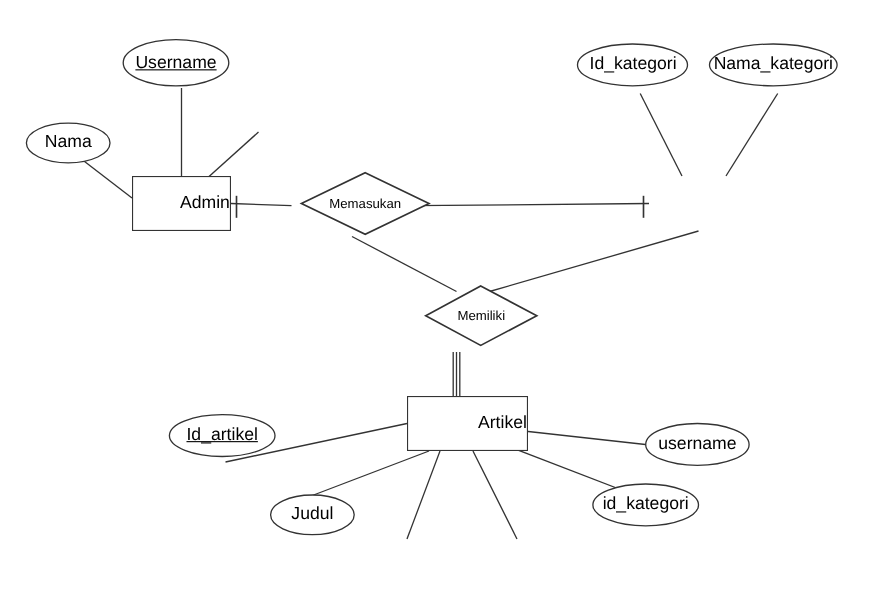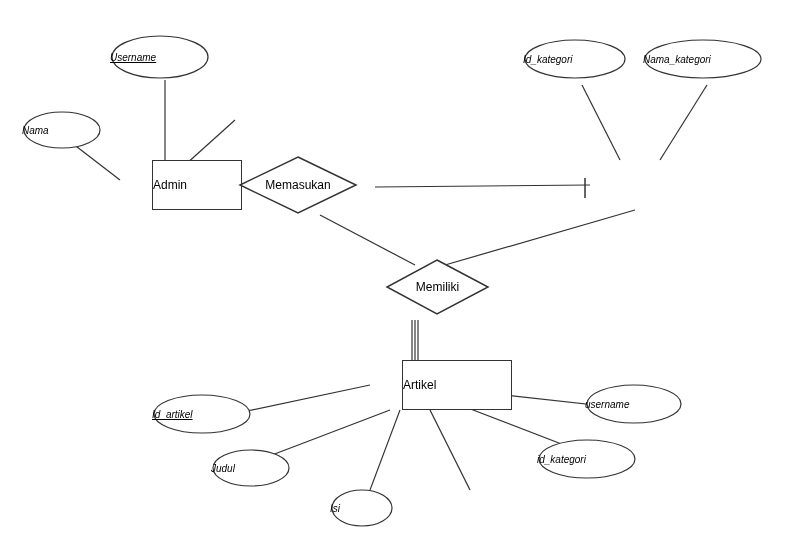--- a/index.html
+++ b/index.html
@@ -21,31 +21,29 @@
       top: 0; left: 0;
       width: 807px;
       height: 547px;
     }
     .entity {
       position: absolute;
       border: 1.5px solid #333;
       background: #fff;
       display: flex;
       align-items: center;
-      justify-content: flex-start;
-      font-size: 12px;
-      margin-left: 32px;
+      justify-content: flex-end;
+      font-size: 16px;
     }
     .ellipse-label {
       position: absolute;
       display: flex;
       align-items: center;
-      justify-content: flex-start;
-      font-size: 10px;
-      font-style: italic;
+      justify-content: center;
+      font-size: 16px;
     }
     .ellipse-label svg {
       position: absolute;
       top: 0; left: 0;
     }
     .ellipse-label span {
       position: relative;
       z-index: 1;
       text-align: center;
     }
@@ -116,21 +114,21 @@
 
   <div class="entity" style="left:120px; top:160px; width:90px; height:50px;">
     <span>Admin</span>
   </div>
 
 
   <div class="entity" style="left:370px; top:360px; width:110px; height:50px;">
     <span>Artikel</span>
   </div>
 
-  <div class="diamond-label" style="left:238px; top:155px; width:120px; height:60px;align-items:center;">
+  <div class="diamond-label" style="left:272px; top:155px; width:120px; height:60px;align-items:center;">
     <svg viewBox="0 0 120 60" xmlns="http://www.w3.org/2000/svg" style="position:absolute;top:0;left:0;width:120px;height:60px;">
       <polygon points="60,2 118,30 60,58 2,30" fill="white" stroke="#333" stroke-width="1.5"></polygon>
     </svg>
     <span>Memasukan</span>
   </div>
 
   <div class="diamond-label" style="left:385px; top:258px; width:105px; height:58px;">
     <svg viewBox="0 0 105 58" xmlns="http://www.w3.org/2000/svg" style="position:absolute;top:0;left:0;width:105px;height:58px;">
       <polygon points="52,2 103,29 52,56 2,29" fill="white" stroke="#333" stroke-width="1.5"></polygon>
     </svg>
@@ -159,40 +157,34 @@
     <span>Id_kategori</span>
   </div>
 
   <div class="ellipse-label" style="left:643px; top:38px; width:120px; height:42px;">
     <svg viewBox="0 0 120 42" xmlns="http://www.w3.org/2000/svg" style="position:absolute;top:0;left:0;width:120px;height:42px;">
       <ellipse cx="60" cy="21" rx="58" ry="19" fill="white" stroke="#333" stroke-width="1.2"></ellipse>
     </svg>
     <span>Nama_kategori</span>
   </div>
 
-  <div class="ellipse-label" style="left:152px; top:393px; width:100px; height:42px;">
+  <div class="ellipse-label" style="left:152px; top:375px; width:100px; height:42px;">
     <svg viewBox="0 0 100 42" xmlns="http://www.w3.org/2000/svg" style="position:absolute;top:0;left:0;width:100px;height:42px;">
       <ellipse cx="50" cy="21" rx="48" ry="19" fill="white" stroke="#333" stroke-width="1.2"></ellipse>
     </svg>
     <span class="underline">Id_artikel</span>
   </div>
 
-  <div class="ellipse-label" style="left:211px; top:448px; width:80px; height:40px;">
+  <div class="ellipse-label" style="left:244px; top:448px; width:80px; height:40px;">
     <svg viewBox="0 0 80 40" xmlns="http://www.w3.org/2000/svg" style="position:absolute;top:0;left:0;width:80px;height:40px;">
       <ellipse cx="40" cy="20" rx="38" ry="18" fill="white" stroke="#333" stroke-width="1.2"></ellipse>
     </svg>
     <span>Judul</span>
   </div>
 
-  <div class="ellipse-label" style="left:330px; top:488px; width:65px; height:40px;">
-    <svg viewBox="0 0 65 40" xmlns="http://www.w3.org/2000/svg" style="position:absolute;top:0;left:0;width:65px;height:40px;">
-      <ellipse cx="32" cy="20" rx="30" ry="18" fill="white" stroke="#333" stroke-width="1.2"></ellipse>
-    </svg>
-    <span>Isi</span>
-  </div>
 
 
   <div class="ellipse-label" style="left:585px; top:383px; width:98px; height:42px;">
     <svg viewBox="0 0 98 42" xmlns="http://www.w3.org/2000/svg" style="position:absolute;top:0;left:0;width:98px;height:42px;">
       <ellipse cx="49" cy="21" rx="47" ry="19" fill="white" stroke="#333" stroke-width="1.2"></ellipse>
     </svg>
     <span>username</span>
   </div>
 
   <div class="ellipse-label" style="left:537px; top:438px; width:100px; height:42px;">

